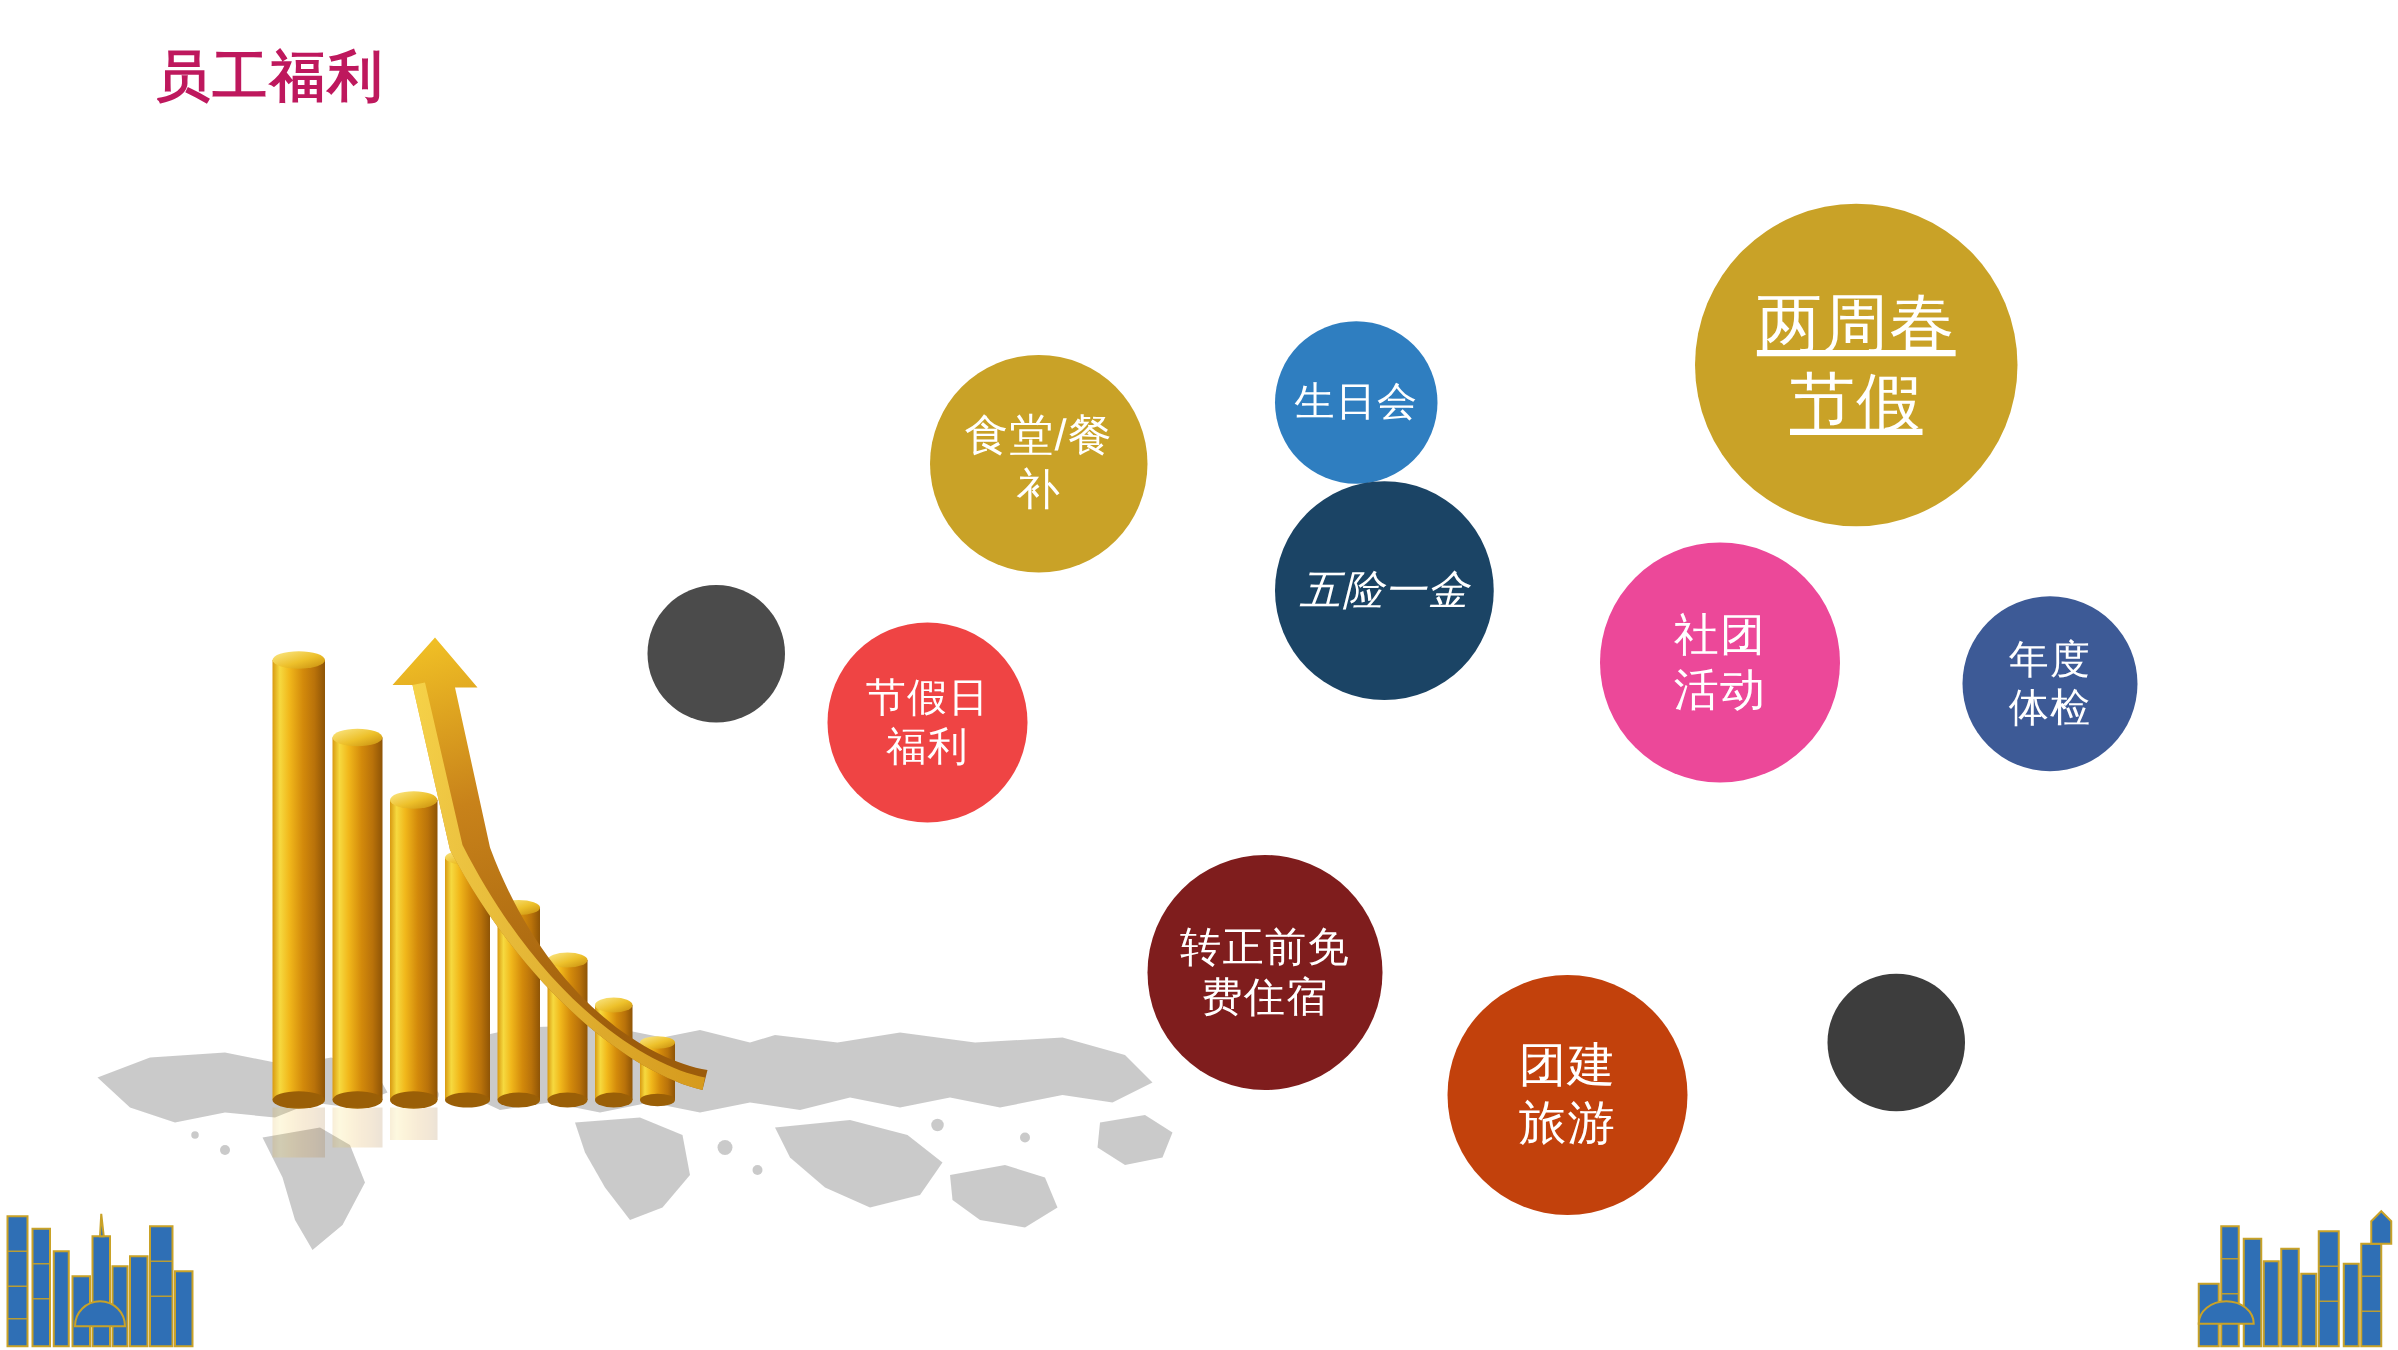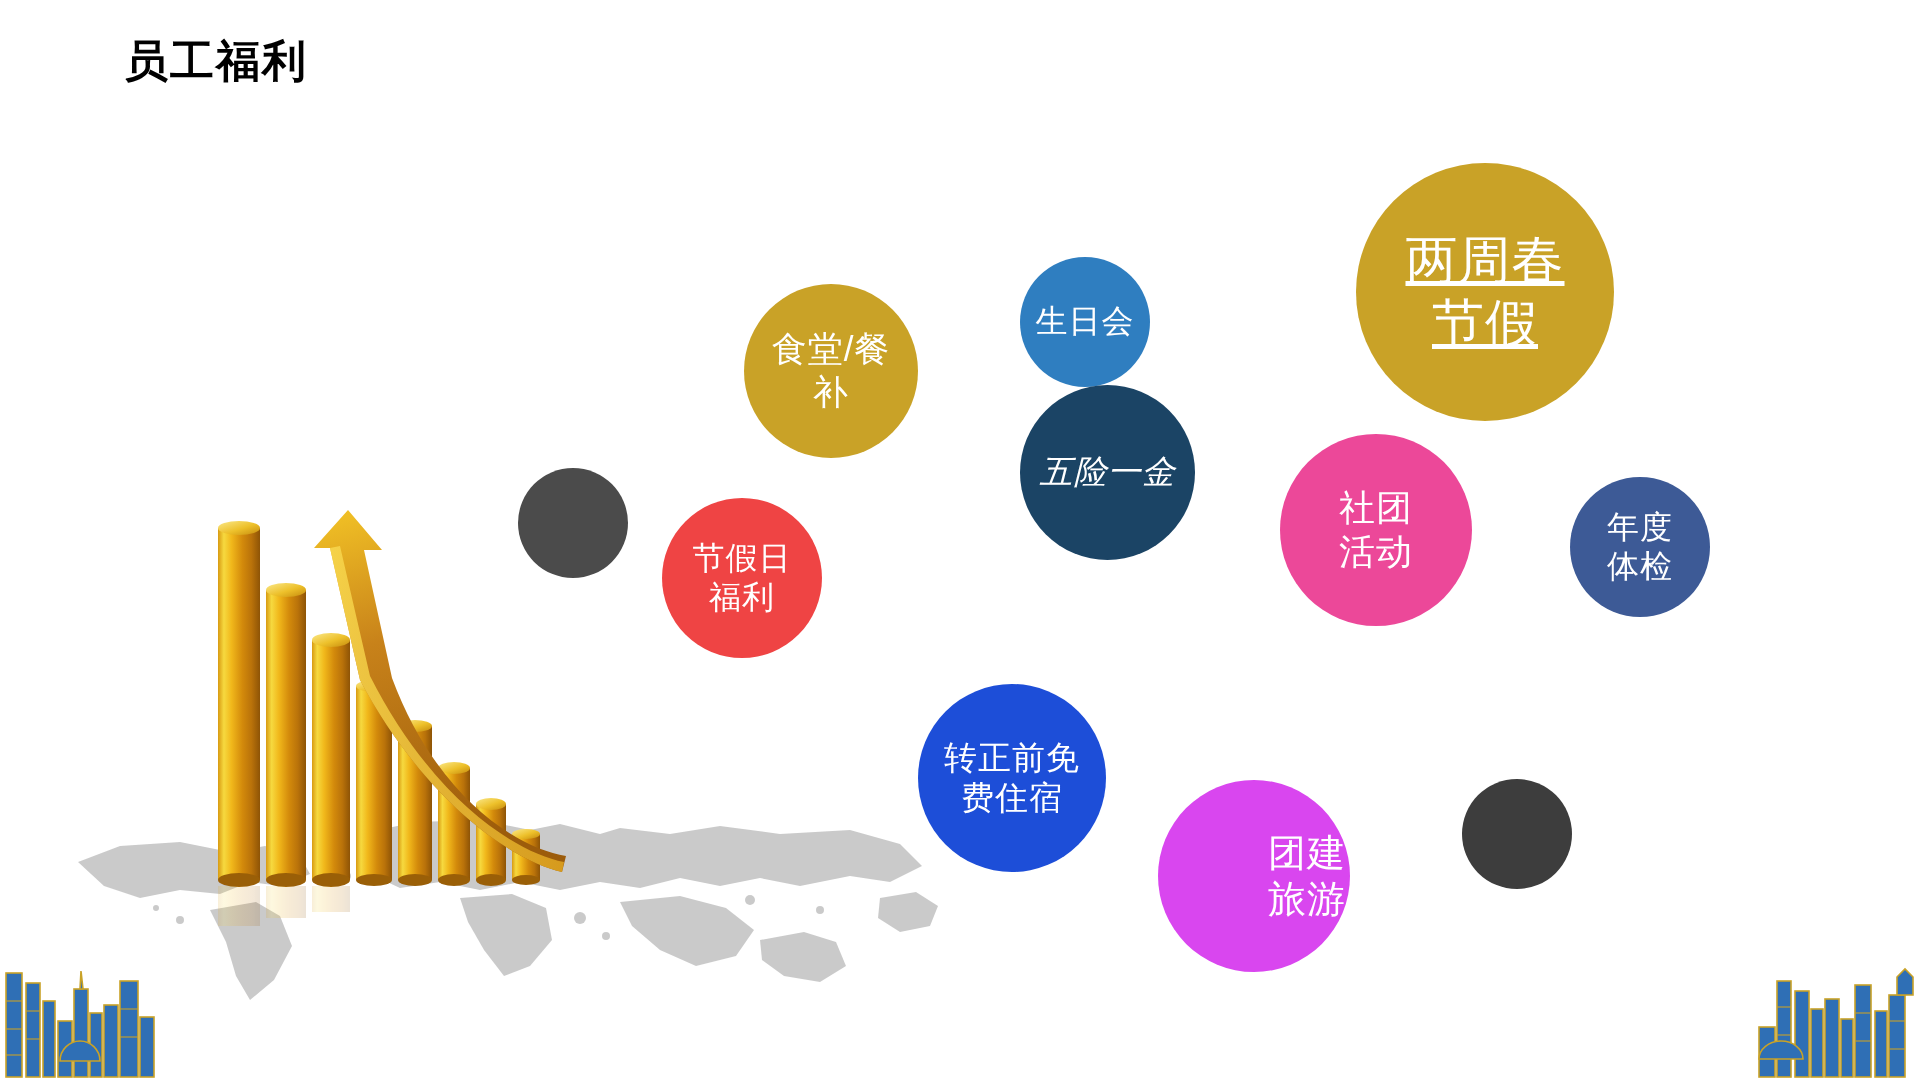--- a/index.html
+++ b/index.html
@@ -178,21 +178,21 @@
     <g stroke="#c9a227" stroke-width="1.2" opacity=".9">
       <line x1="22" y1="52" x2="36" y2="52"></line>
       <line x1="22" y1="80" x2="36" y2="80"></line>
       <line x1="100" y1="58" x2="116" y2="58"></line>
       <line x1="100" y1="86" x2="116" y2="86"></line>
       <line x1="134" y1="66" x2="150" y2="66"></line>
       <line x1="134" y1="94" x2="150" y2="94"></line>
     </g>
   </svg>
 
-  <div id="page-title" style="color: #000000;">员工福利</div>
+  <div id="page-title" style="color: #be185d;">员工福利</div>
 
   <div id="bubble-layer">
       <div class="bubble" style="left: 744px; top: 284px; width: 174px; height: 174px; background: rgb(201, 162, 39);">
         <span class="label" style="font-size: 35px;">食堂/餐
 补</span>
       </div>
       <div class="bubble" style="left: 1020px; top: 257px; width: 130px; height: 130px; background: rgb(47, 126, 192);">
         <span class="label" style="font-size: 32px;">生日会</span>
       </div>
       <div class="bubble" style="left: 1356px; top: 163px; width: 258px; height: 258px; background: rgb(201, 162, 39);">
@@ -207,25 +207,25 @@
 福利</span>
       </div>
       <div class="bubble" style="left: 1280px; top: 434px; width: 192px; height: 192px; background: #ec4899;">
         <span class="label" style="font-size: 36px;">社团
 活动</span>
       </div>
       <div class="bubble" style="left: 1570px; top: 477px; width: 140px; height: 140px; background: rgb(61, 90, 150);">
         <span class="label" style="font-size: 32px;">年度
 体检</span>
       </div>
-      <div class="bubble" style="left: 918px; top: 684px; width: 188px; height: 188px; background: #1d4ed8;">
+      <div class="bubble" style="left: 918px; top: 684px; width: 188px; height: 188px; background: #7f1d1d;">
         <span class="label" style="font-size: 33px;">转正前免
 费住宿</span>
       </div>
-      <div class="bubble" style="left: 1158px; top: 780px; width: 192px; height: 192px; background: #d946ef; justify-content: flex-end;">
+      <div class="bubble" style="left: 1158px; top: 780px; width: 192px; height: 192px; background: #c2410c;">
         <span class="label" style="font-size: 38px;">团建
 旅游</span>
       </div>
       <div class="bubble plain" style="left: 518px; top: 468px; width: 110px; height: 110px; background: rgb(75, 75, 75);">
         <span class="label" style="font-size: 0px;"></span>
       </div>
       <div class="bubble plain" style="left: 1462px; top: 779px; width: 110px; height: 110px; background: rgb(61, 61, 61);">
         <span class="label" style="font-size: 0px;"></span>
       </div>
     </div>

